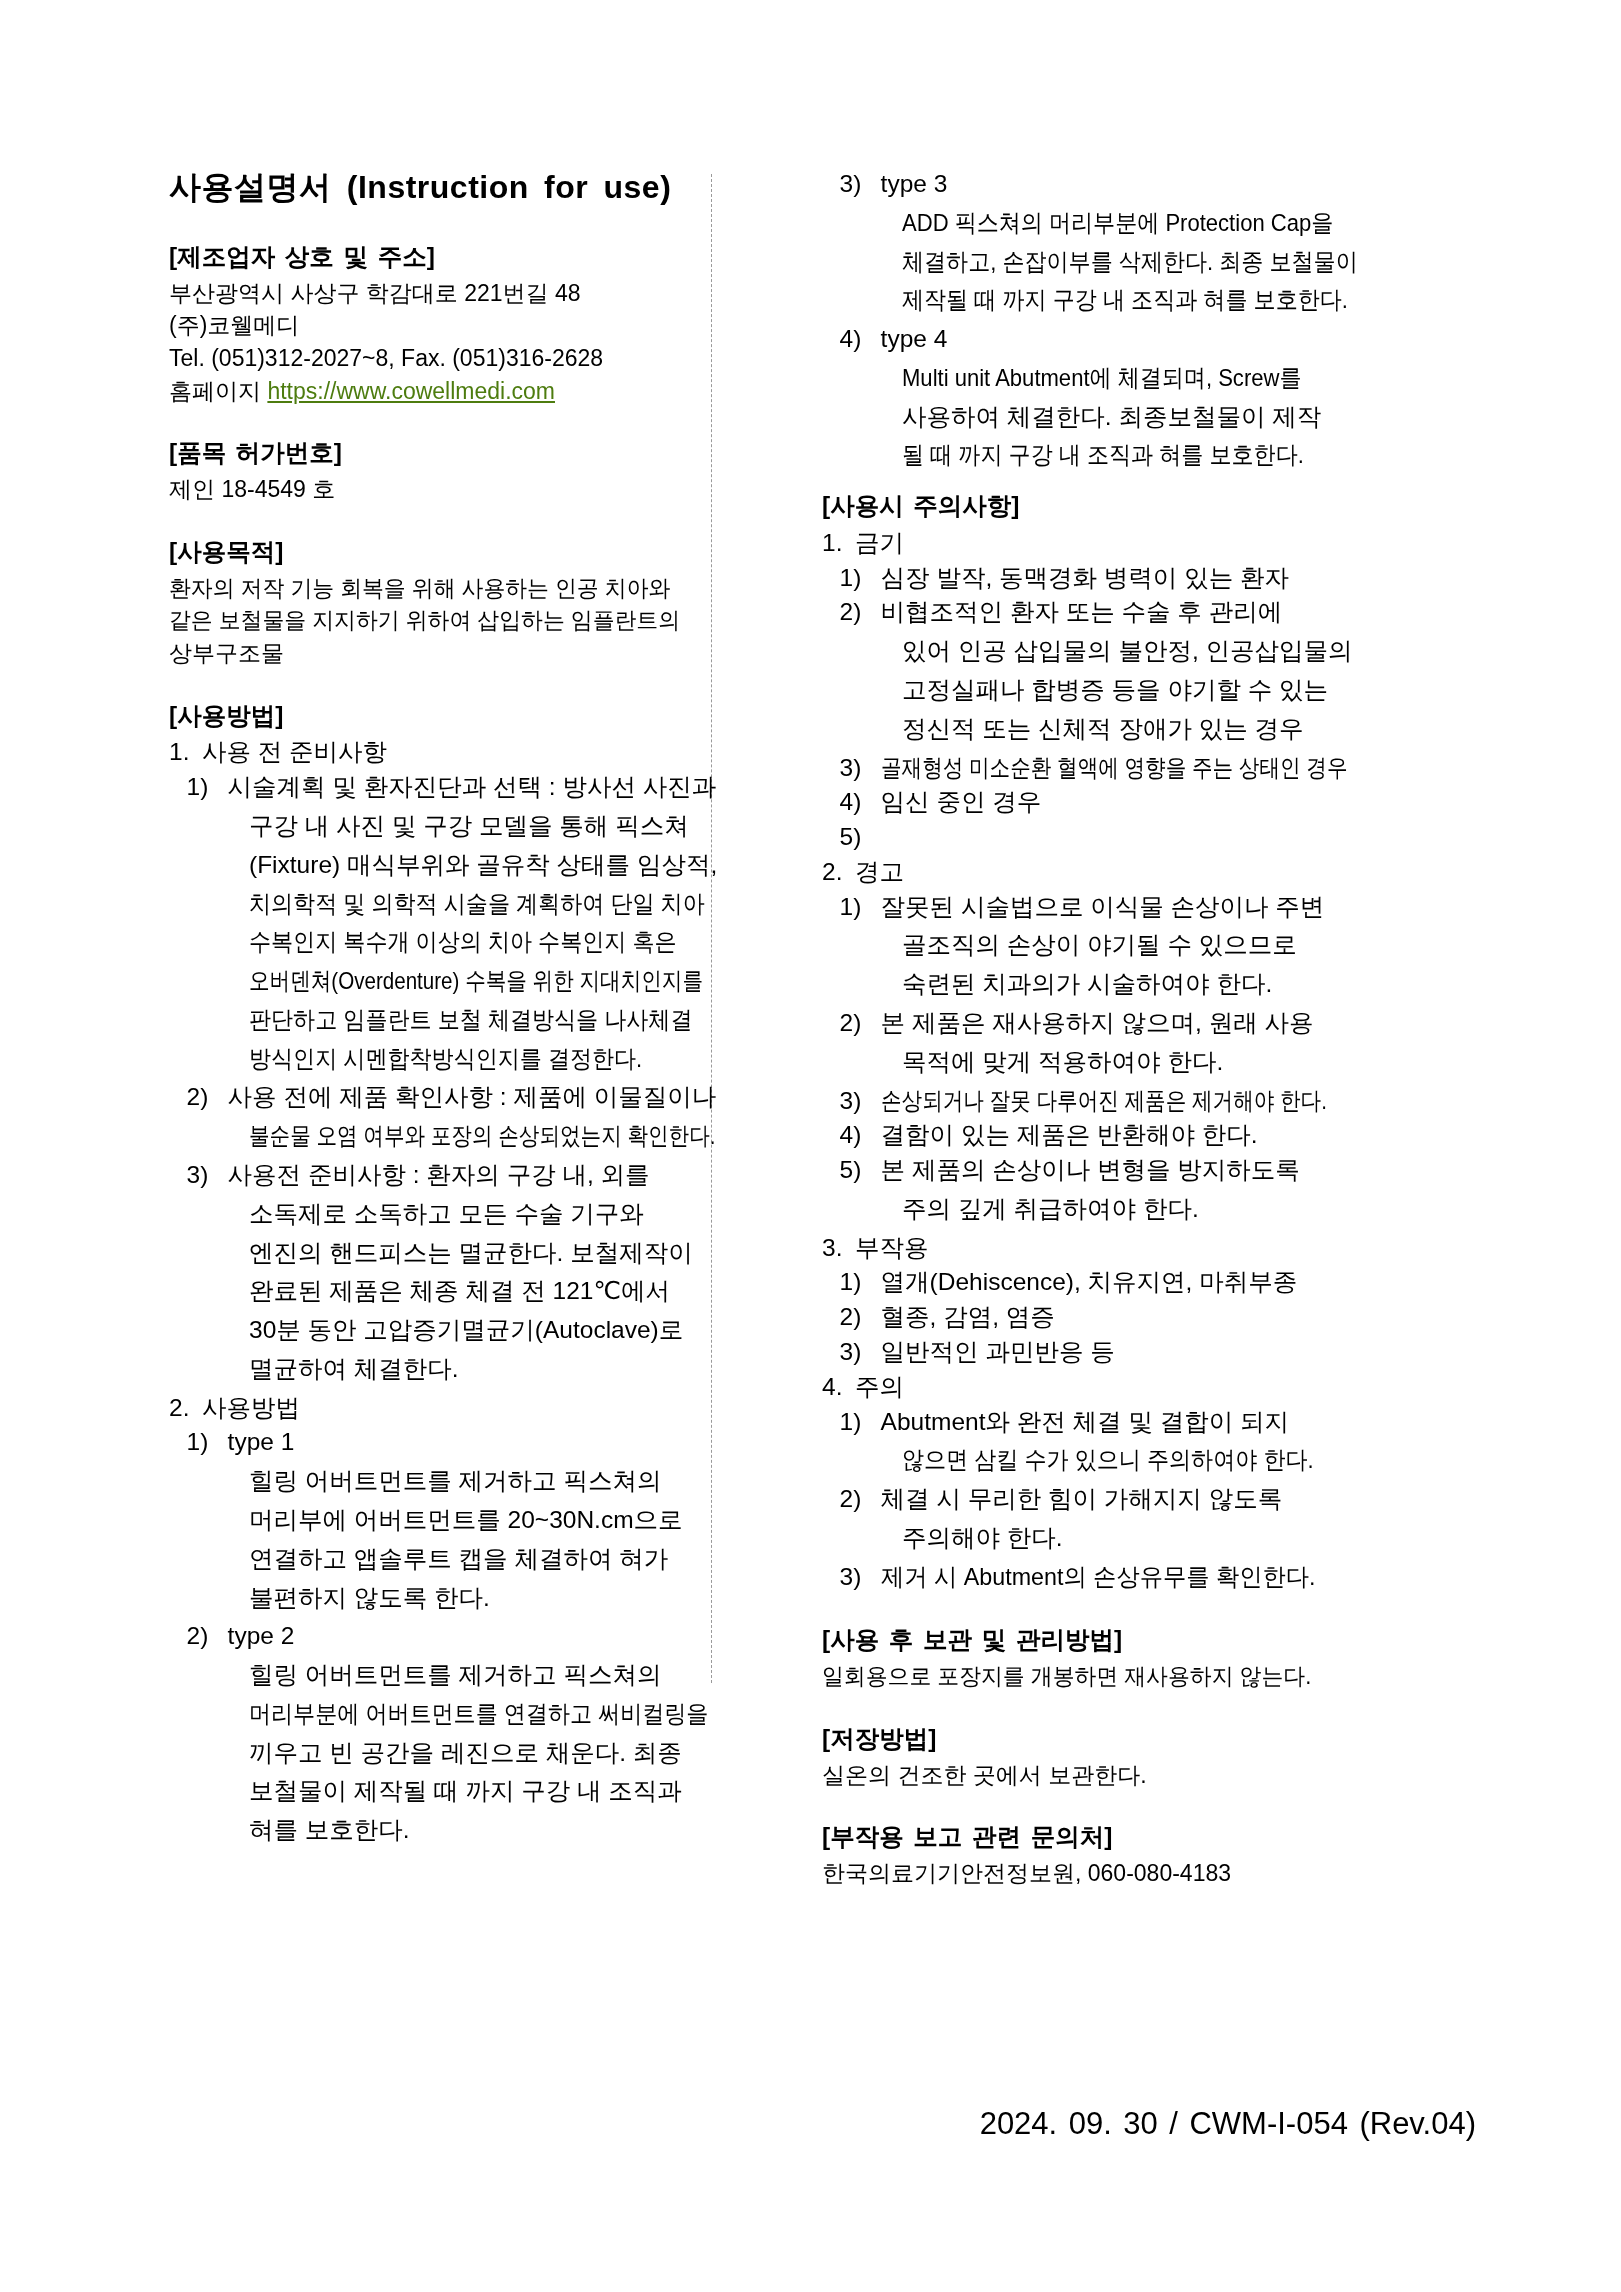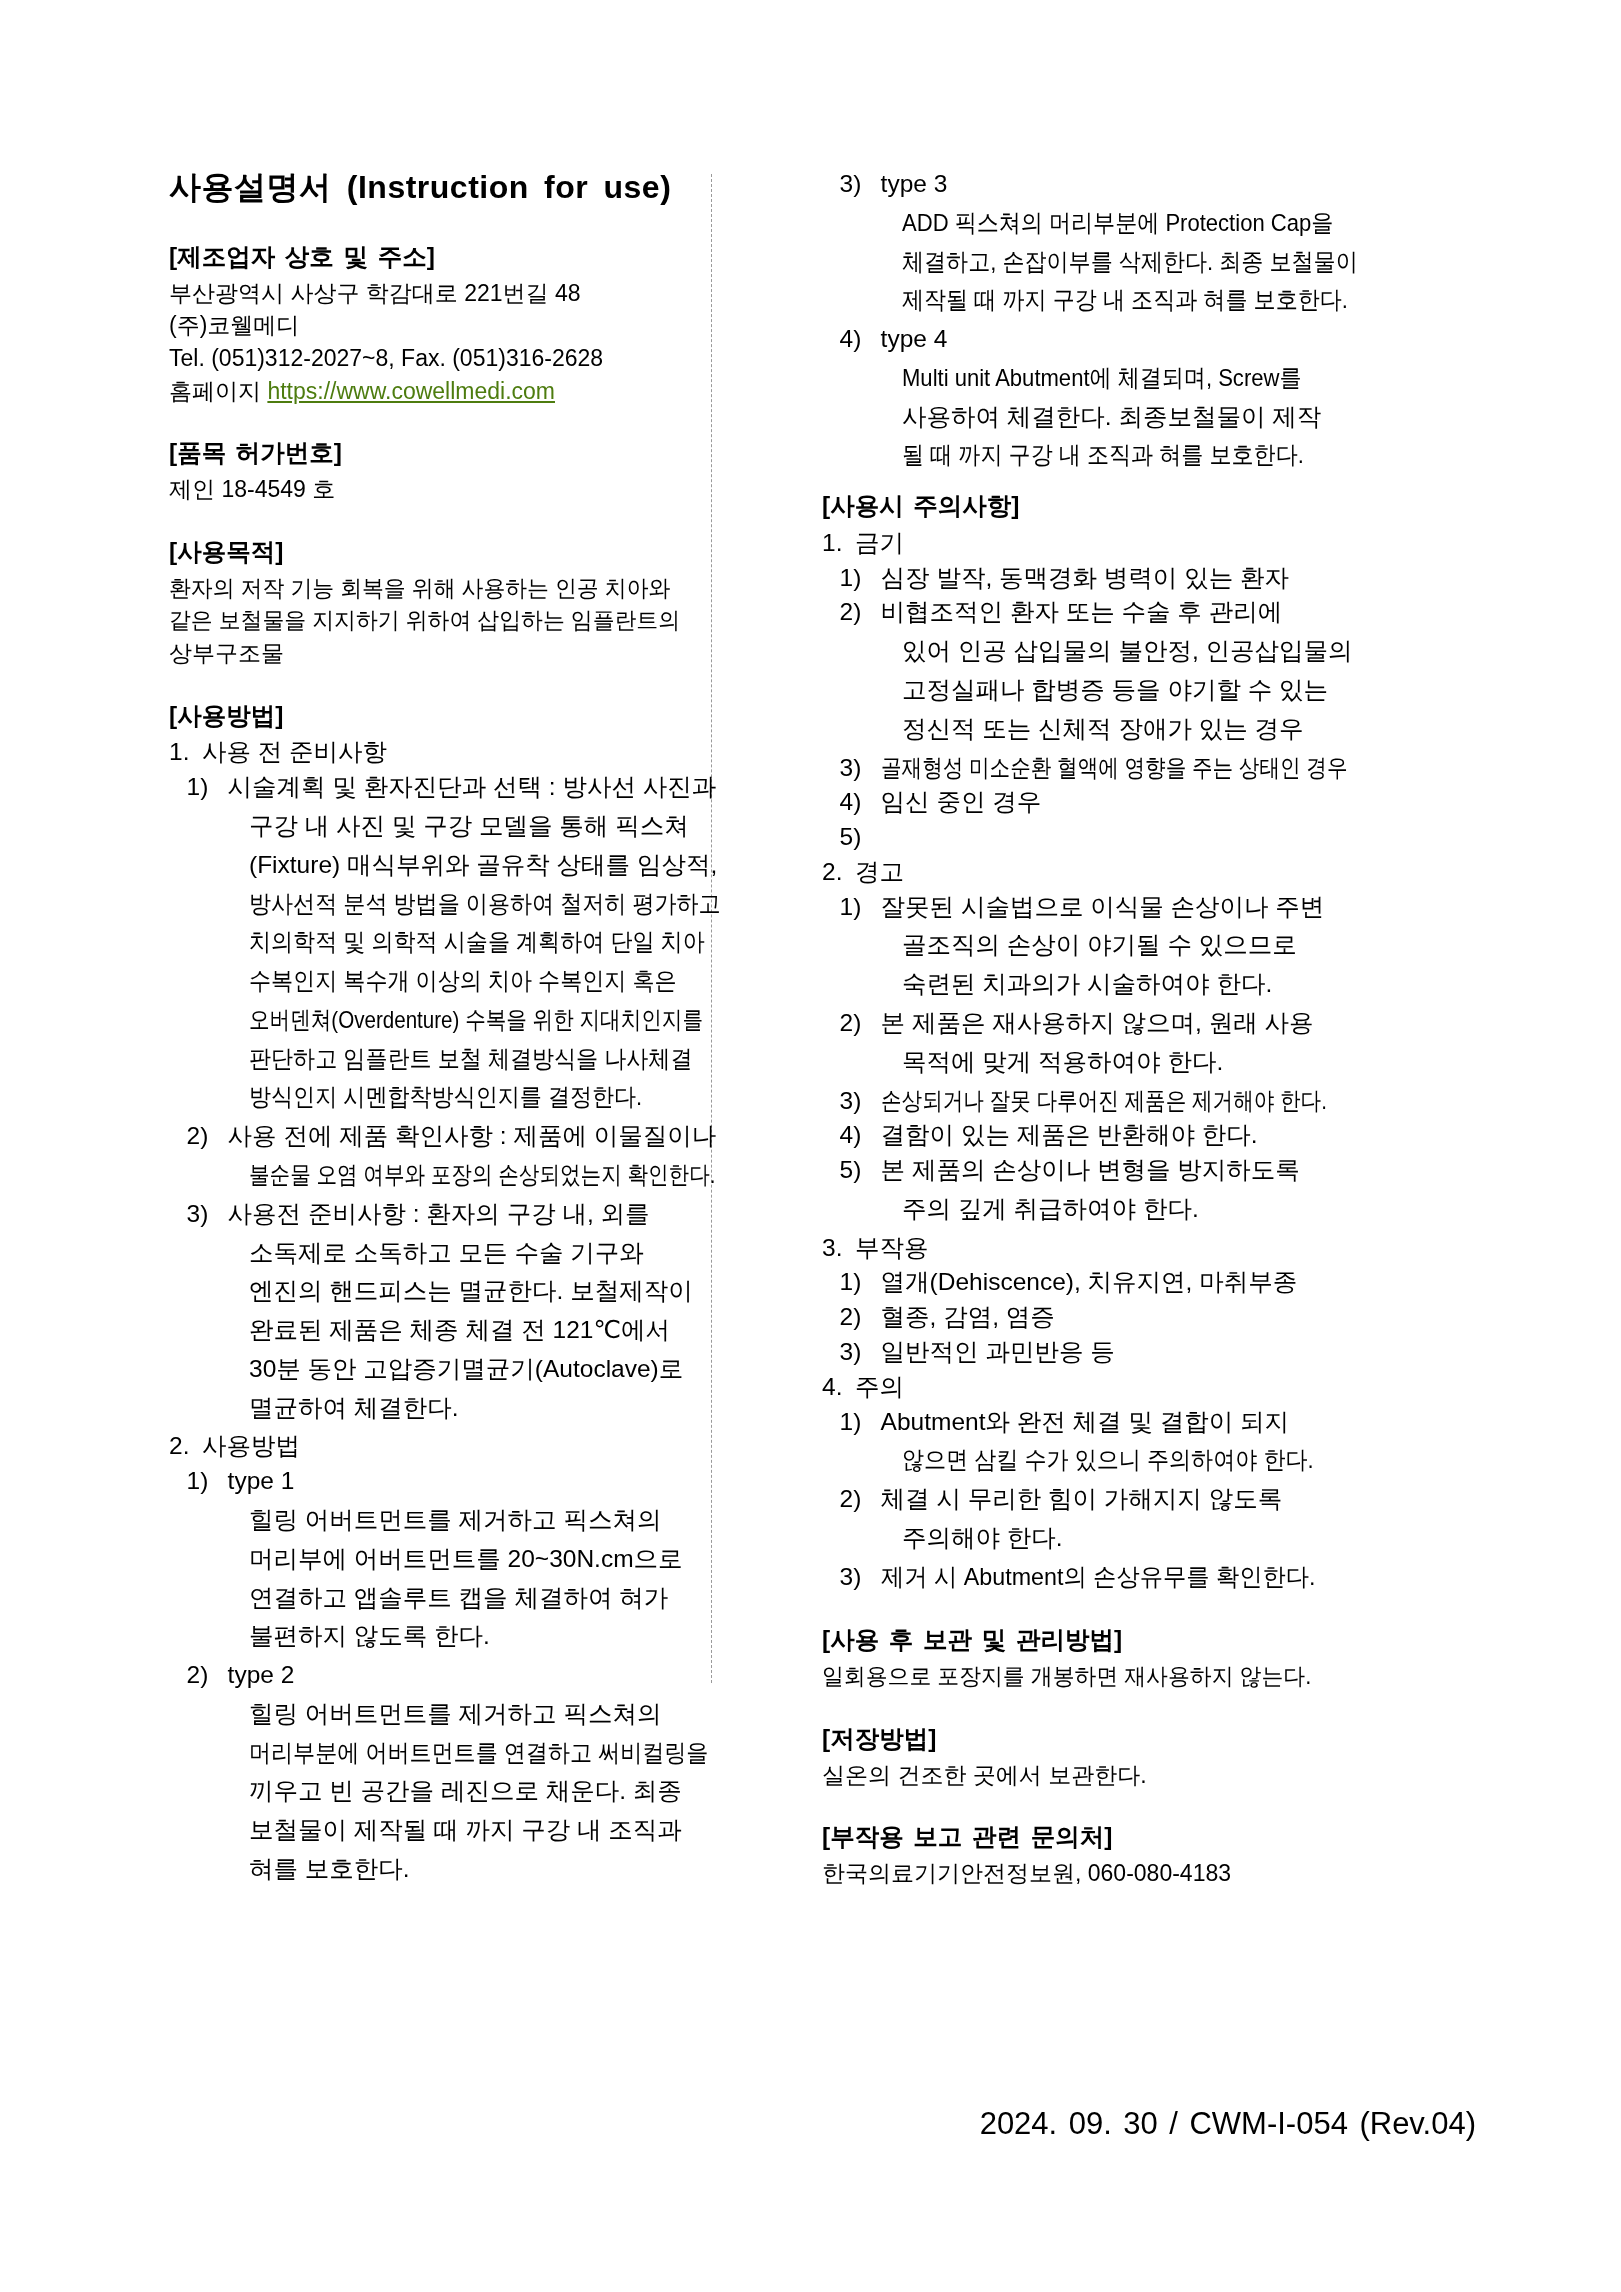--- a/index.html
+++ b/index.html
@@ -174,21 +174,20 @@
           <span class="marker">1.</span>
           <span class="txt">사용 전 준비사항</span>
         </div>
 
         <div class="lv2">
           <span class="marker">1)</span>
           <span class="txt">시술계획 및 환자진단과 선택 : 방사선 사진과</span>
         </div>
         <p class="lv2body">구강 내 사진 및 구강 모델을 통해 픽스쳐</p>
         <p class="lv2body">(Fixture) 매식부위와 골유착 상태를 임상적,</p>
-        <p class="lv2body"><span class="squeeze">방사선적 분석 방법을 이용하여 철저히 평가하고</span></p>
         <p class="lv2body"><span class="squeeze">치의학적 및 의학적 시술을 계획하여 단일 치아</span></p>
         <p class="lv2body"><span class="squeeze">수복인지 복수개 이상의 치아 수복인지 혹은</span></p>
         <p class="lv2body"><span class="squeeze-lg">오버덴쳐(Overdenture) 수복을 위한 지대치인지를</span></p>
         <p class="lv2body"><span class="squeeze">판단하고 임플란트 보철 체결방식을 나사체결</span></p>
         <p class="lv2body"><span class="squeeze">방식인지 시멘합착방식인지를 결정한다.</span></p>
 
         <div class="lv2">
           <span class="marker">2)</span>
           <span class="txt">사용 전에 제품 확인사항 : 제품에 이물질이나</span>
         </div>

